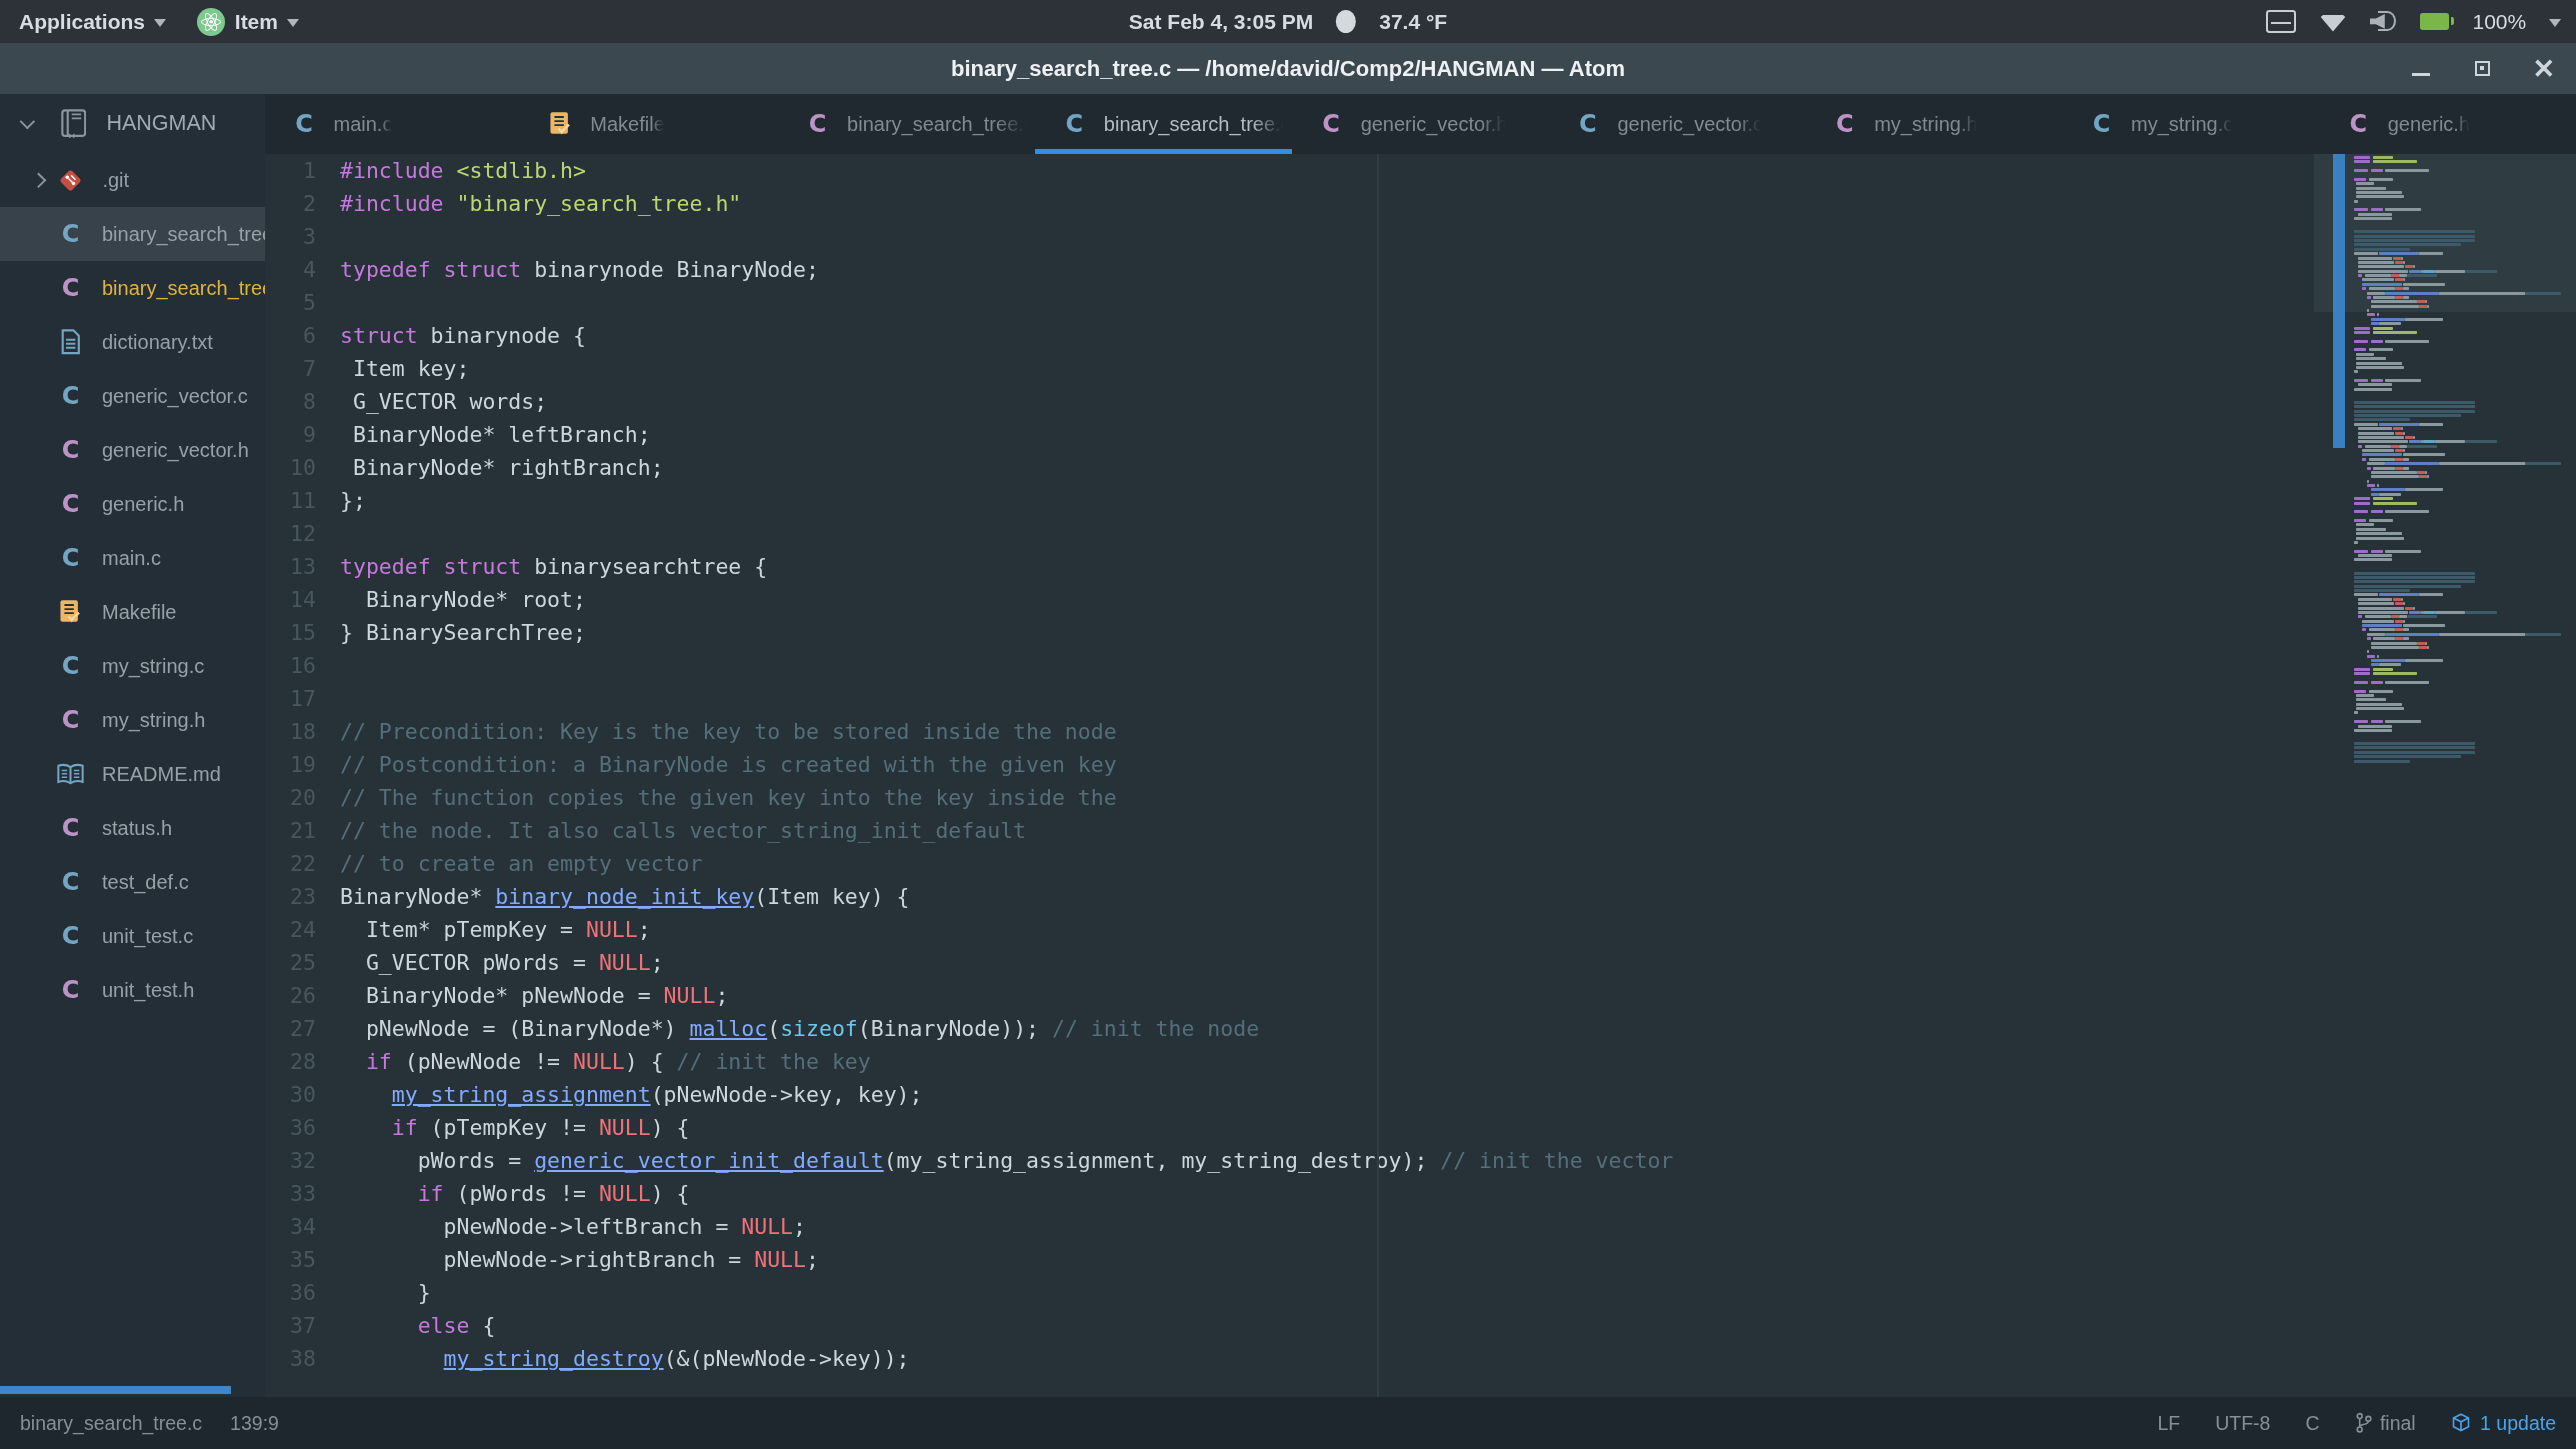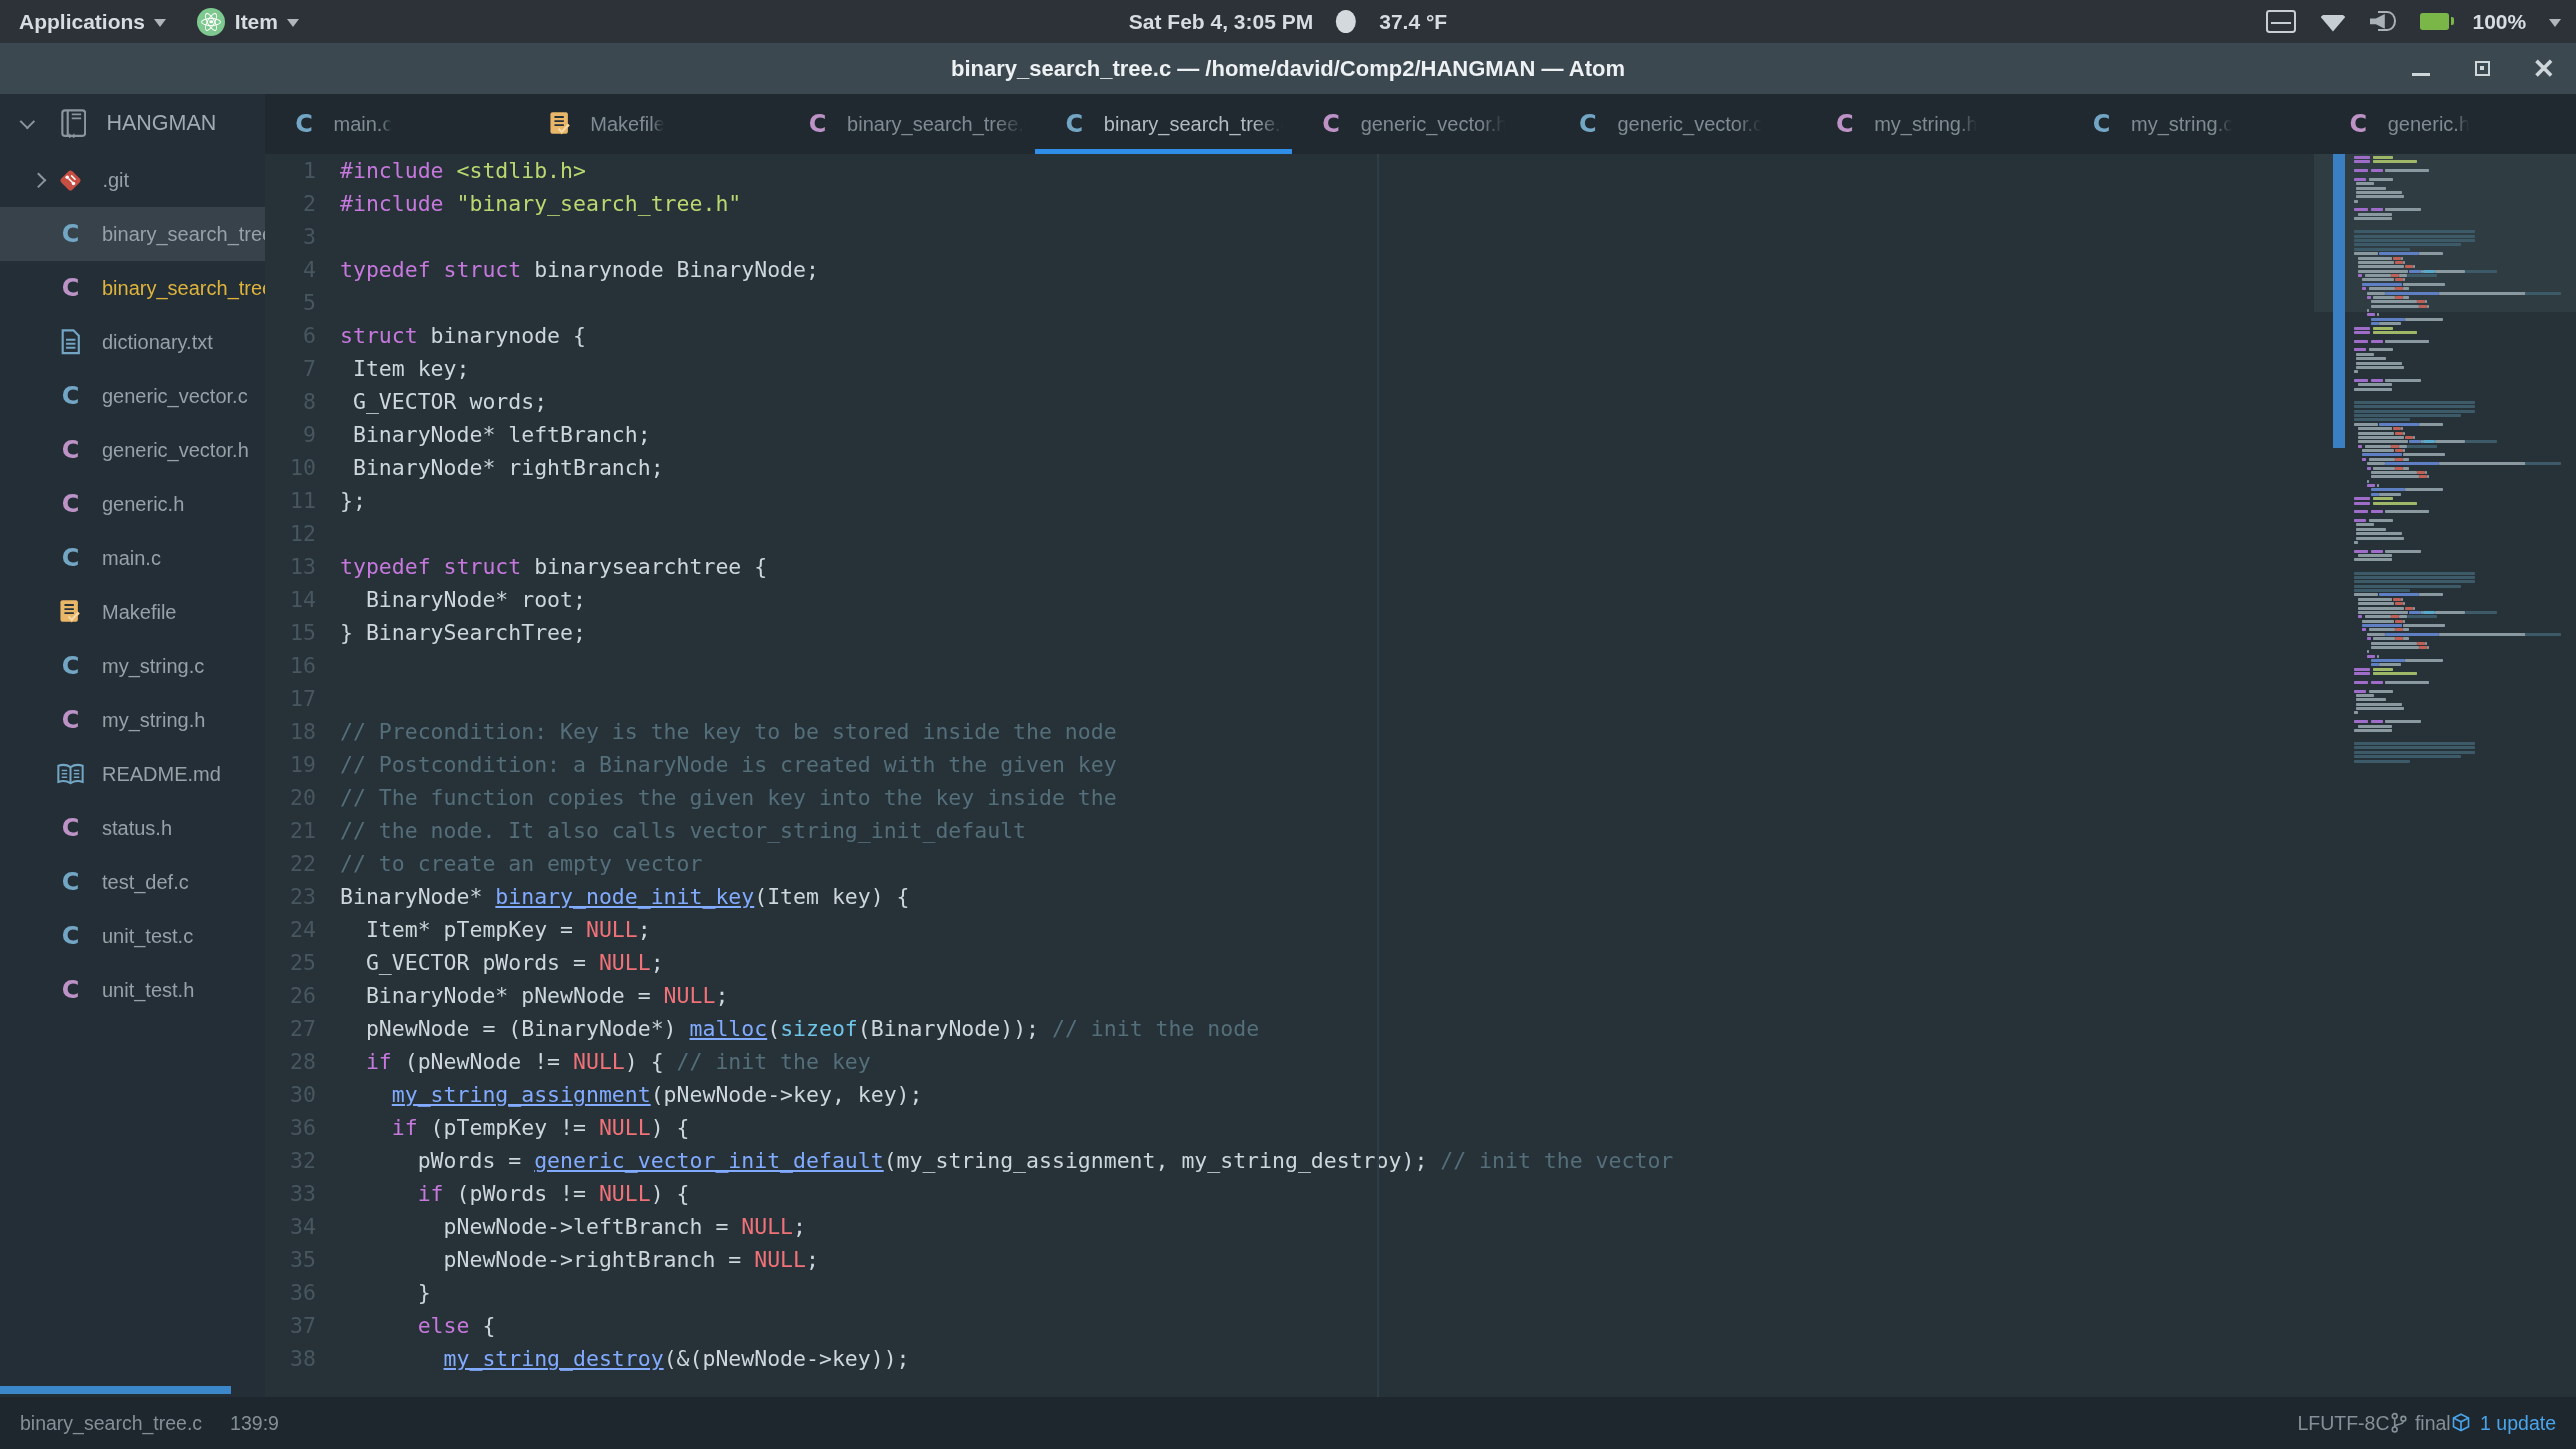--- a/index.html
+++ b/index.html
@@ -28,21 +28,21 @@
   .wifi { width:28px; height:20px; background:#c8cfd4; clip-path:polygon(0 18%, 100% 18%, 50% 100%);
           border-radius:50% 50% 0 0; }
   .speaker { position:relative; width:27px; height:23px; }
   .speaker .cone { position:absolute; left:0; top:4px; width:14.8px; height:14.8px; background:#aab2b8;
                    clip-path:polygon(0 30%, 40% 30%, 100% 0, 100% 100%, 40% 70%, 0 70%); }
   .speaker .wave { position:absolute; right:1.3px; top:1.3px; width:17.4px; height:20px; border:2.7px solid #aab2b8;
                    border-left:none; border-radius:0 50% 50% 0; }
   .battery { width:29.5px; height:17.4px; background:#7ab648; border-radius:2.7px; position:relative; }
   .battery::after { content:""; position:absolute; right:-4.7px; top:4.7px; width:3.4px; height:8px;
                     background:#7ab648; border-radius:0 2px 2px 0; }
-  .gb-right .pct { font-weight:700; }
+  .gb-right .pct { font-weight:400; }
 
   
   .titlebar { position:absolute; left:0; top:43px; width:2576px; height:51px; background:#3c4850;
               display:flex; align-items:center; justify-content:center; color:#edf1f3;
               font-size:22px; font-weight:700; }
   .win-controls { position:absolute; right:17.4px; top:0; height:51px; display:flex; align-items:center; gap:32px; }
   .wc { width:29.5px; height:29.5px; display:flex; align-items:center; justify-content:center; color:#cfd6da; }
   .wc-min i { width:17.4px; height:3.4px; background:#cfd6da; margin-top:12px; }
   .wc-max i { width:14.8px; height:14.8px; border:2.7px solid #cfd6da; position:relative; }
   .wc-max i::after { content:""; position:absolute; left:2.7px; top:2.7px; width:4px; height:4px; background:#cfd6da; }
@@ -94,21 +94,21 @@
   .minimap { position:absolute; right:0; top:0; width:231px; bottom:0; }
   .mini-overlay { position:absolute; right:0; width:262px; top:0; height:158px; background:rgba(205,220,228,0.06); }
   .mini-scrollbar { position:absolute; right:231px; top:0; width:12px; height:294px; background:#3a7fc2; }
   .mini-row { position:absolute; height:2.7px; }
   .mini-bar { position:absolute; height:2.7px; border-radius:0.7px; }
 
   
   .statusbar { position:absolute; left:0; bottom:0; width:2576px; height:52px; background:#1e272d;
                color:#848f97; font-size:19.5px; display:flex; align-items:center; }
   .sb-left { display:flex; gap:28px; padding-left:20px; align-items:center; }
-  .sb-right { position:absolute; right:20px; display:flex; align-items:center; }
+  .sb-right { position:absolute; right:20px; display:flex; gap:35px; align-items:center; }
   .sb-update { color:#4aa4ea; display:flex; gap:9.4px; align-items:center; }
   .sb-branch { display:flex; gap:8px; align-items:center; }
   svg { display:block; }
 </style>
 </head>
 <body>
 
 <div class="gnome-bar">
   <div class="gb-left">
     <div class="gb-item">

